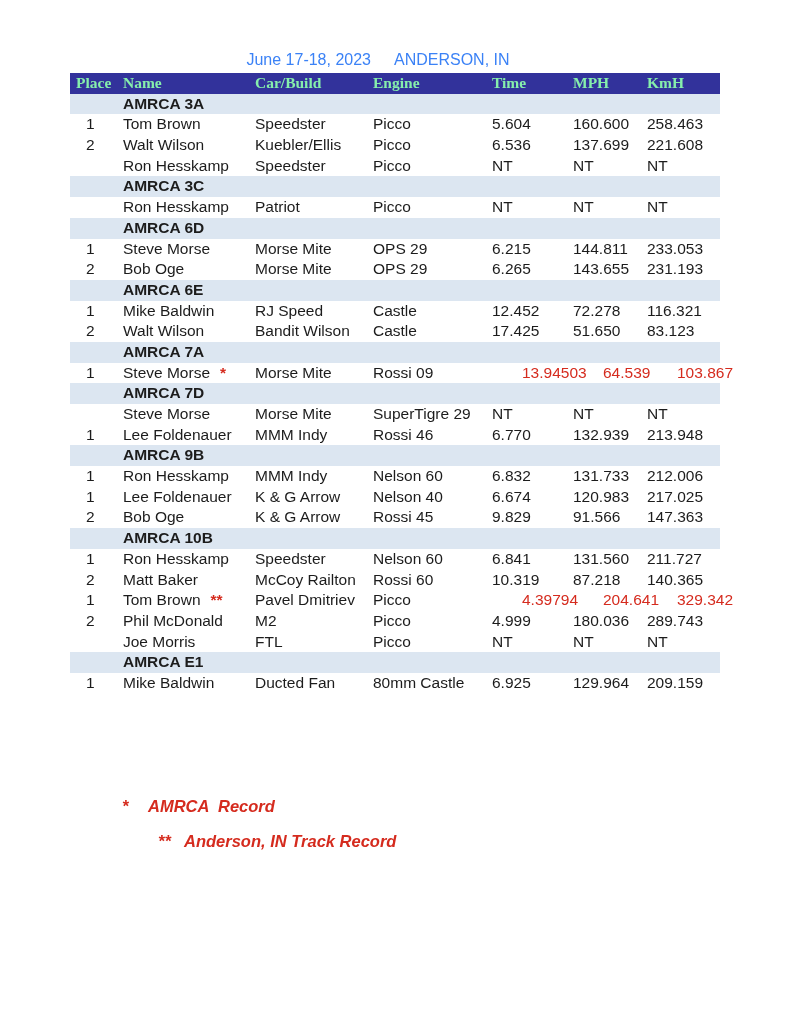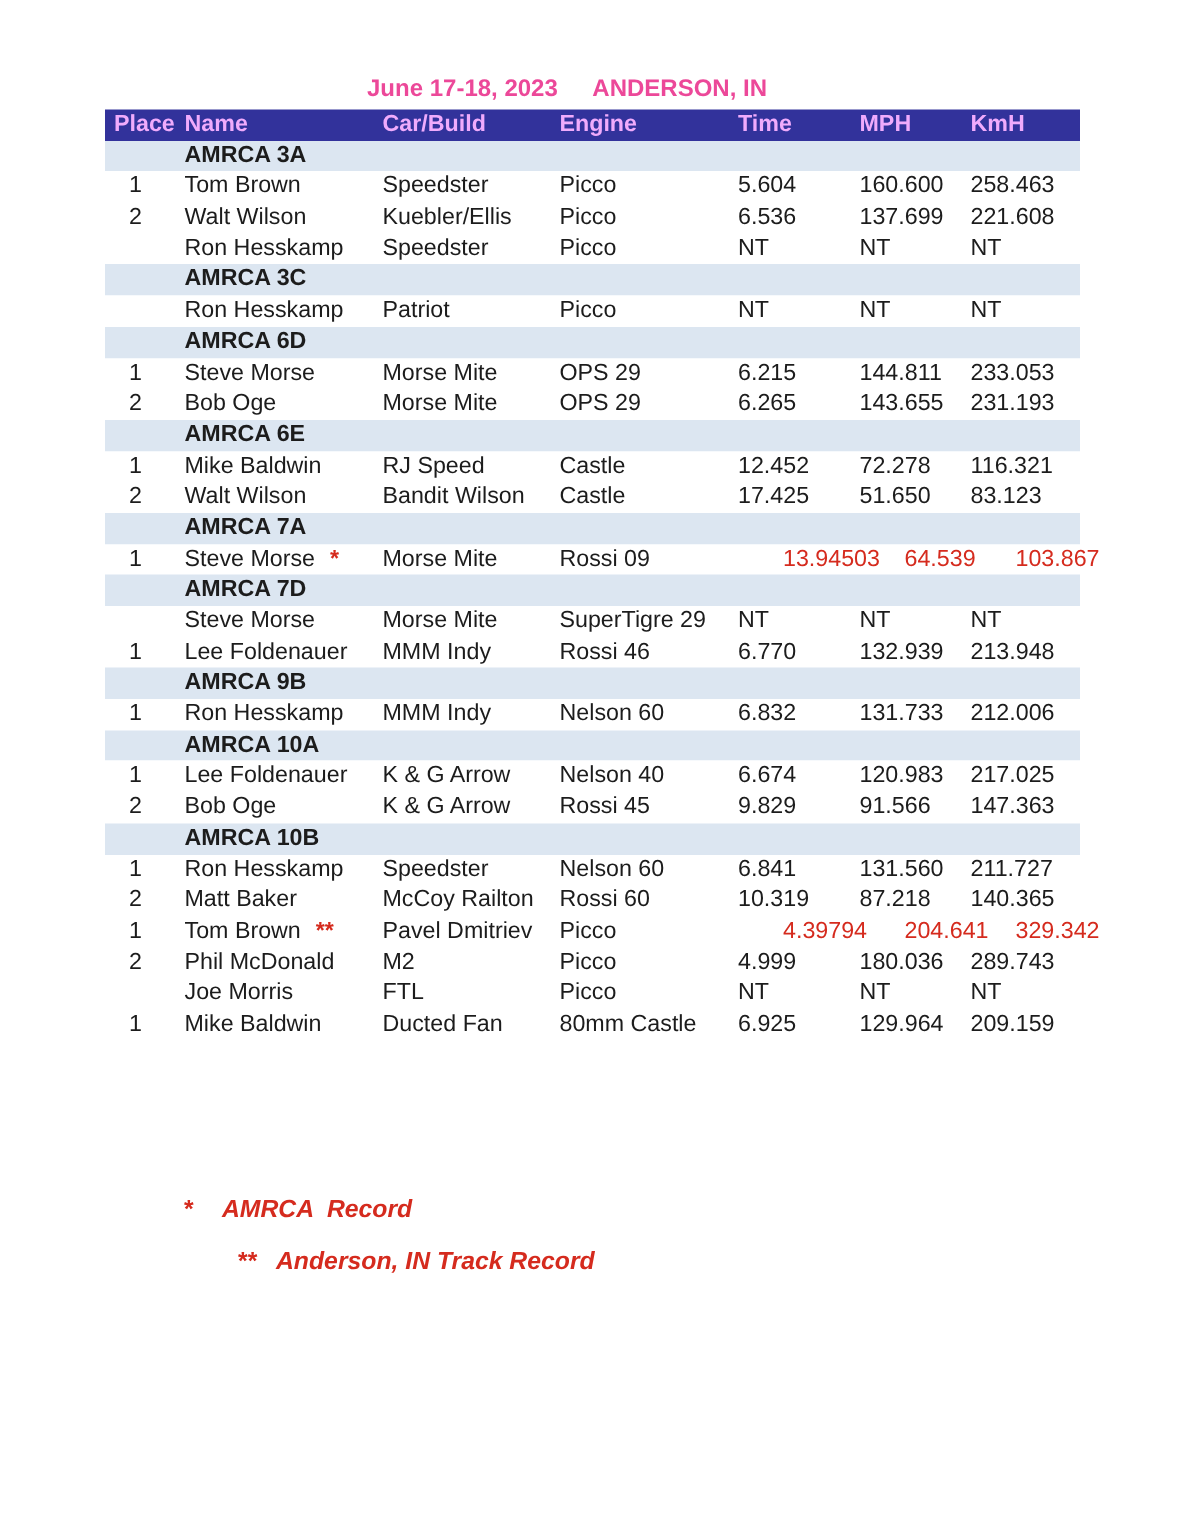--- a/index.html
+++ b/index.html
@@ -1,29 +1,29 @@
 <!DOCTYPE html>
 <html style="--header-bg: #32329B; --section-bg: #DCE6F1; --record-red: #D52B1E; --body-text: #1C1C1C;"><head>
 <meta charset="utf-8">
 <style>
   html, body { margin:0; padding:0; background:#ffffff; }
   body { width:791px; height:1024px; font-family:"Liberation Sans", sans-serif; }
   .page { position:relative; width:791px; height:1024px; overflow:hidden; background:#ffffff; }
 
   .title { position:absolute; top:51px; left:70px; width:650px; box-sizing:border-box;
-           padding-right:34px; text-align:center; font-weight:bold; font-size:16px;
-           color:#ec4899; white-space:pre; }
+           padding-right:34px; text-align:center; font-weight:normal; font-size:16px;
+           color:#3b82f6; white-space:pre; }
   .title .title-gap { display:inline-block; width:23px; }
 
   .rtable { position:absolute; top:73px; left:70px; width:650px; }
   .row { display:grid; grid-template-columns:53px 132px 118px 119px 81px 74px 73px;
          height:20.7px; line-height:20.7px; font-size:15.5px; color:var(--body-text);
          white-space:pre; overflow:visible; }
   .cell { overflow:visible; }
-  .thead-row { background:var(--header-bg); color:#f0abfc; font-weight:bold; }
+  .thead-row { background:var(--header-bg); color:#86efac; font-weight:bold;font-family:Liberation Serif, serif; }
   .thead-row .c-place { padding-left:6px; }
   .section-row { background:var(--section-bg); font-weight:bold; }
   .section-row .section-label { grid-column:2 / -1; }
   .data-row { background:#ffffff; }
   .data-row .c-place { padding-left:16px; }
   .red { color:var(--record-red);margin-left:30px; }
   .marker { color:var(--record-red); font-weight:bold; margin-left:10px; }
 
   .footnote { position:absolute; left:122px; color:var(--record-red); font-weight:bold;
               font-size:16.5px; white-space:pre;font-style:italic; }
@@ -53,29 +53,29 @@
         <div class="row section-row"><div class="cell c-place"></div><div class="cell section-label">AMRCA 6E</div></div>
         <div class="row data-row"><div class="cell c-place">1</div><div class="cell c-name"><div class="" style="display: inline;">Mike Baldwin</div></div><div class="cell c-car">RJ Speed</div><div class="cell c-engine">Castle</div><div class="cell c-time">12.452</div><div class="cell c-mph">72.278</div><div class="cell c-kmh">116.321</div></div>
         <div class="row data-row"><div class="cell c-place">2</div><div class="cell c-name"><div class="" style="display: inline;">Walt Wilson</div></div><div class="cell c-car">Bandit Wilson</div><div class="cell c-engine">Castle</div><div class="cell c-time">17.425</div><div class="cell c-mph">51.650</div><div class="cell c-kmh">83.123</div></div>
         <div class="row section-row"><div class="cell c-place"></div><div class="cell section-label">AMRCA 7A</div></div>
         <div class="row data-row"><div class="cell c-place">1</div><div class="cell c-name"><div class="" style="display: inline;">Steve Morse</div><div class="marker" style="display: inline;">*</div></div><div class="cell c-car">Morse Mite</div><div class="cell c-engine">Rossi 09</div><div class="cell c-time red">13.94503</div><div class="cell c-mph red">64.539</div><div class="cell c-kmh red">103.867</div></div>
         <div class="row section-row"><div class="cell c-place"></div><div class="cell section-label">AMRCA 7D</div></div>
         <div class="row data-row"><div class="cell c-place"></div><div class="cell c-name"><div class="" style="display: inline;">Steve Morse</div></div><div class="cell c-car">Morse Mite</div><div class="cell c-engine">SuperTigre 29</div><div class="cell c-time">NT</div><div class="cell c-mph">NT</div><div class="cell c-kmh">NT</div></div>
         <div class="row data-row"><div class="cell c-place">1</div><div class="cell c-name"><div class="" style="display: inline;">Lee Foldenauer</div></div><div class="cell c-car">MMM Indy</div><div class="cell c-engine">Rossi 46</div><div class="cell c-time">6.770</div><div class="cell c-mph">132.939</div><div class="cell c-kmh">213.948</div></div>
         <div class="row section-row"><div class="cell c-place"></div><div class="cell section-label">AMRCA 9B</div></div>
         <div class="row data-row"><div class="cell c-place">1</div><div class="cell c-name"><div class="" style="display: inline;">Ron Hesskamp</div></div><div class="cell c-car">MMM Indy</div><div class="cell c-engine">Nelson 60</div><div class="cell c-time">6.832</div><div class="cell c-mph">131.733</div><div class="cell c-kmh">212.006</div></div>
-        <div class="row section-row"><div class="cell c-place"></div><div class="cell section-label">AMRCA 10A</div></div>
         <div class="row data-row"><div class="cell c-place">1</div><div class="cell c-name"><div class="" style="display: inline;">Lee Foldenauer</div></div><div class="cell c-car">K &amp; G Arrow</div><div class="cell c-engine">Nelson 40</div><div class="cell c-time">6.674</div><div class="cell c-mph">120.983</div><div class="cell c-kmh">217.025</div></div>
         <div class="row data-row"><div class="cell c-place">2</div><div class="cell c-name"><div class="" style="display: inline;">Bob Oge</div></div><div class="cell c-car">K &amp; G Arrow</div><div class="cell c-engine">Rossi 45</div><div class="cell c-time">9.829</div><div class="cell c-mph">91.566</div><div class="cell c-kmh">147.363</div></div>
         <div class="row section-row"><div class="cell c-place"></div><div class="cell section-label">AMRCA 10B</div></div>
         <div class="row data-row"><div class="cell c-place">1</div><div class="cell c-name"><div class="" style="display: inline;">Ron Hesskamp</div></div><div class="cell c-car">Speedster</div><div class="cell c-engine">Nelson 60</div><div class="cell c-time">6.841</div><div class="cell c-mph">131.560</div><div class="cell c-kmh">211.727</div></div>
         <div class="row data-row"><div class="cell c-place">2</div><div class="cell c-name"><div class="" style="display: inline;">Matt Baker</div></div><div class="cell c-car">McCoy Railton</div><div class="cell c-engine">Rossi 60</div><div class="cell c-time">10.319</div><div class="cell c-mph">87.218</div><div class="cell c-kmh">140.365</div></div>
         <div class="row data-row"><div class="cell c-place">1</div><div class="cell c-name"><div class="" style="display: inline;">Tom Brown</div><div class="marker" style="display: inline;">**</div></div><div class="cell c-car">Pavel Dmitriev</div><div class="cell c-engine">Picco</div><div class="cell c-time red">4.39794</div><div class="cell c-mph red">204.641</div><div class="cell c-kmh red">329.342</div></div>
         <div class="row data-row"><div class="cell c-place">2</div><div class="cell c-name"><div class="" style="display: inline;">Phil McDonald</div></div><div class="cell c-car">M2</div><div class="cell c-engine">Picco</div><div class="cell c-time">4.999</div><div class="cell c-mph">180.036</div><div class="cell c-kmh">289.743</div></div>
         <div class="row data-row"><div class="cell c-place"></div><div class="cell c-name"><div class="" style="display: inline;">Joe Morris</div></div><div class="cell c-car">FTL</div><div class="cell c-engine">Picco</div><div class="cell c-time">NT</div><div class="cell c-mph">NT</div><div class="cell c-kmh">NT</div></div>
+        <div class="row section-row"><div class="cell c-place"></div><div class="cell section-label">AMRCA E1</div></div>
         <div class="row data-row"><div class="cell c-place">1</div><div class="cell c-name"><div class="" style="display: inline;">Mike Baldwin</div></div><div class="cell c-car">Ducted Fan</div><div class="cell c-engine">80mm Castle</div><div class="cell c-time">6.925</div><div class="cell c-mph">129.964</div><div class="cell c-kmh">209.159</div></div>
       </div>
   </div>
 
   <div class="footnote fn1"><span class="fn-marker">*</span><span>AMRCA  Record</span></div>
 
   <div class="footnote fn2"><span class="fn-marker">**</span><span>Anderson, IN Track Record</span></div>
 
 </div>
 

